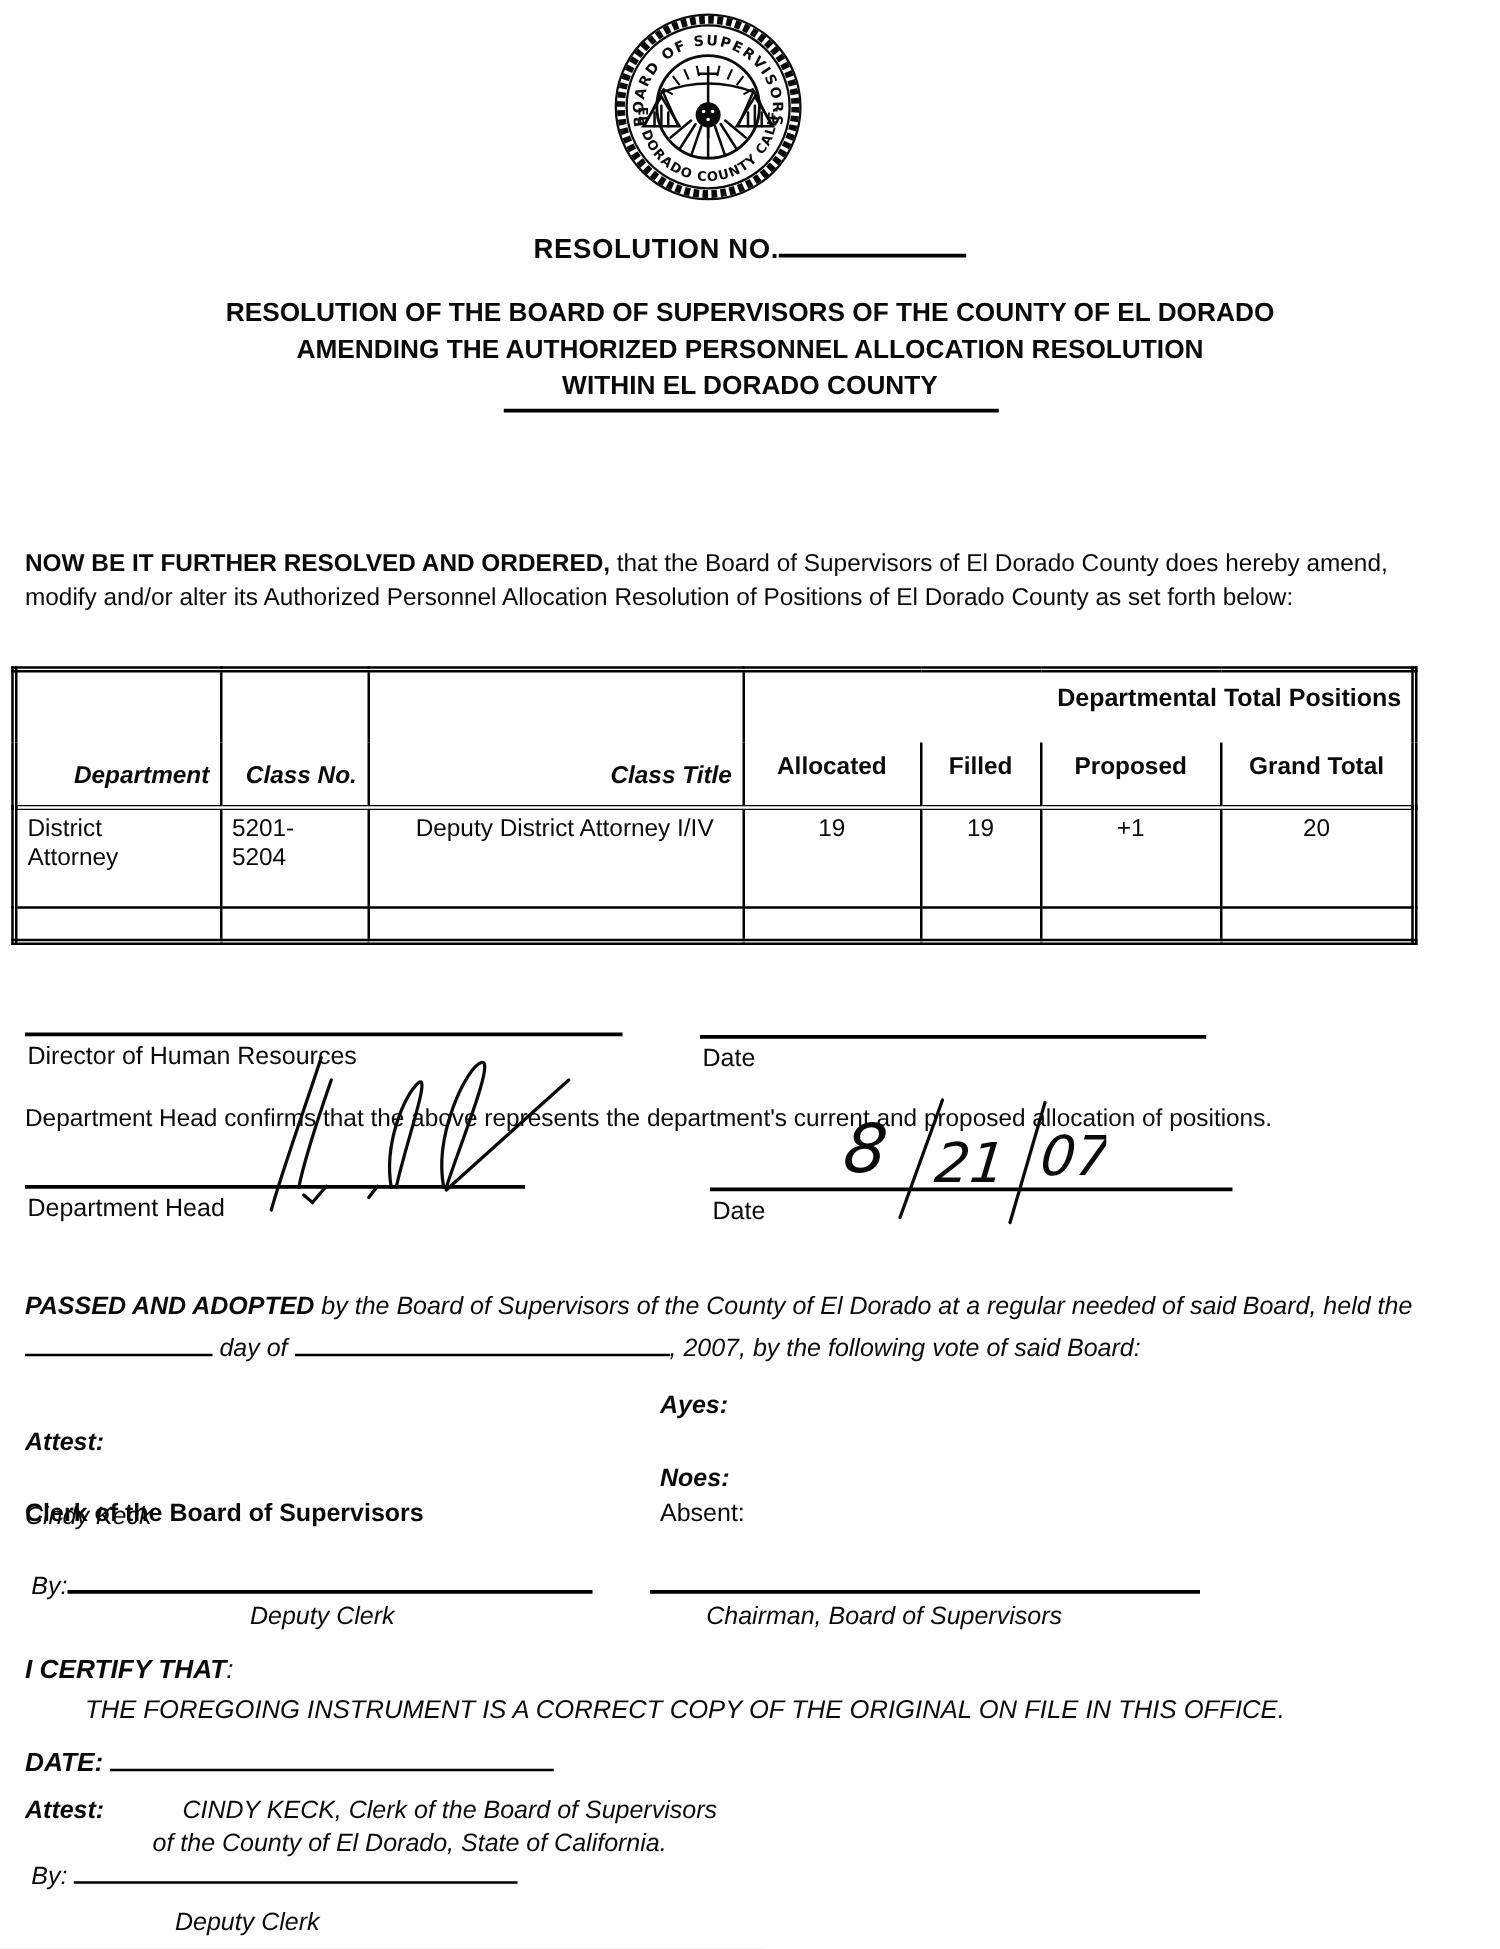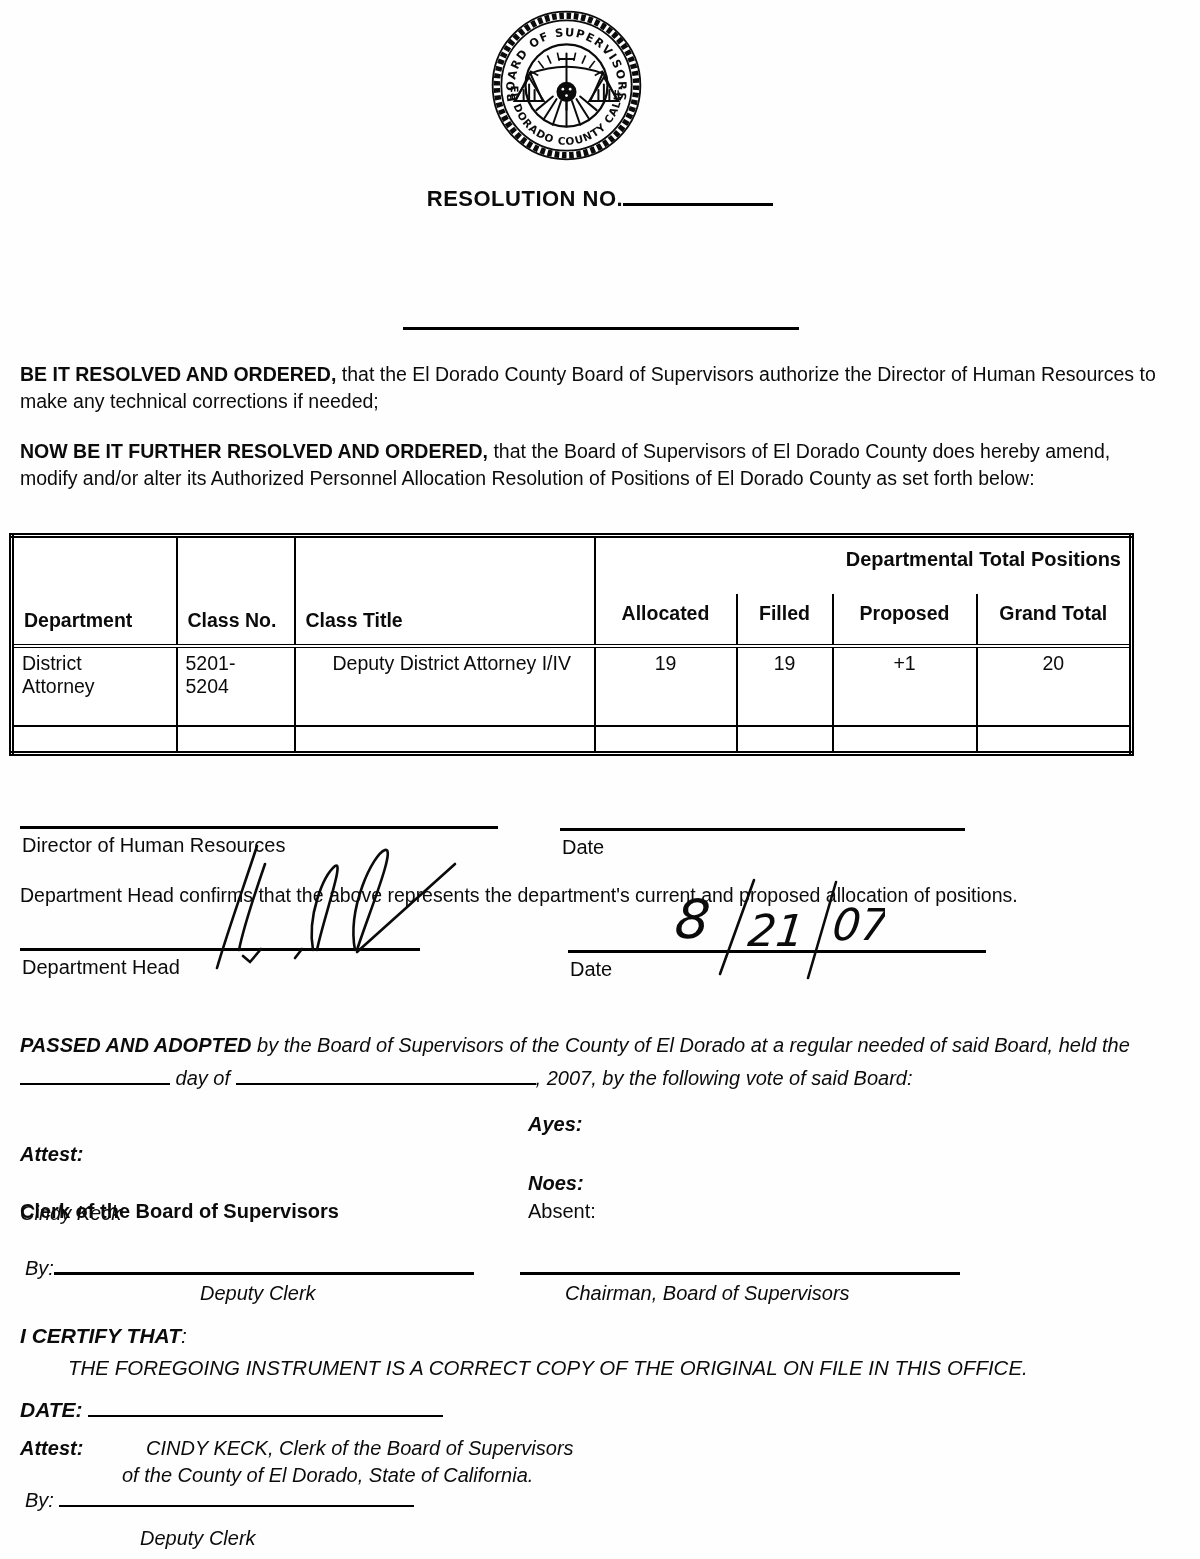--- a/index.html
+++ b/index.html
@@ -23,21 +23,21 @@
 
   
   .para{left:20px;width:1140px;font-size:19.5px;line-height:27px;}
   #p1{top:361px;}
   #p2{top:438px;}
 
   
   #alloc-table{top:533px;left:9px;border-collapse:collapse;table-layout:fixed;background:#fff;}
   #alloc-table th,#alloc-table td{border:2px solid #000;font-size:19.5px;padding:4px 8px;}
   #alloc-table{border:5px double #000;}
-  #alloc-table .h-side{vertical-align:bottom;text-align:left;font-weight:bold;padding:6px 8px 12px 10px;border-bottom:4px double #000;}
+  #alloc-table .h-side{vertical-align:bottom;text-align:right;font-weight:bold;padding:6px 8px 12px 10px;border-bottom:4px double #000;font-style:italic;}
   #alloc-table .h-merged{border-bottom:none;text-align:right;font-weight:bold;font-size:20px;padding-top:10px;vertical-align:top;}
   #alloc-table .h-sub{border-top:none;text-align:center;font-weight:bold;vertical-align:middle;padding-bottom:14px;border-bottom:4px double #000;}
   #alloc-table td{vertical-align:top;}
   .prewrap{white-space:pre-line;}
   .num{text-align:center;}
 
   
   .handsvg{position:absolute;pointer-events:none;}
 
   
@@ -114,25 +114,27 @@
     </text>
     <text font-size="11.5" font-weight="bold" letter-spacing="1" fill="#0b0b0b">
       <textPath href="#sealBotArc" startOffset="50%" text-anchor="middle">EL DORADO COUNTY CALIF.</textPath>
     </text>
   </svg>
 
   <div class="abs" id="res-no">
     <span>RESOLUTION NO.</span><span class="blank"></span>
   </div>
 
+  <div class="abs" id="title-block">
+    <div>RESOLUTION OF THE BOARD OF SUPERVISORS OF THE COUNTY OF EL DORADO</div>
+    <div>AMENDING THE AUTHORIZED PERSONNEL ALLOCATION RESOLUTION</div>
+    <div>WITHIN EL DORADO COUNTY</div>
+  </div>
   <div class="abs" id="title-rule"></div>
 
-  <div class="abs para" id="p1">
-    <span class="bold">BE IT RESOLVED AND ORDERED,</span><span> that the El Dorado County Board of Supervisors authorize the Director of Human Resources to make any technical corrections if needed;</span>
-  </div>
   <div class="abs para" id="p2">
     <span class="bold">NOW BE IT FURTHER RESOLVED AND ORDERED,</span><span> that the Board of Supervisors of El Dorado County does hereby amend, modify and/or alter its Authorized Personnel Allocation Resolution of Positions of El Dorado County as set forth below:</span>
   </div>
 
   <table class="abs" id="alloc-table">
     <colgroup>
       <col style="width:165px">
         <col style="width:118px">
         <col style="width:300px">
       <col style="width:142px">

